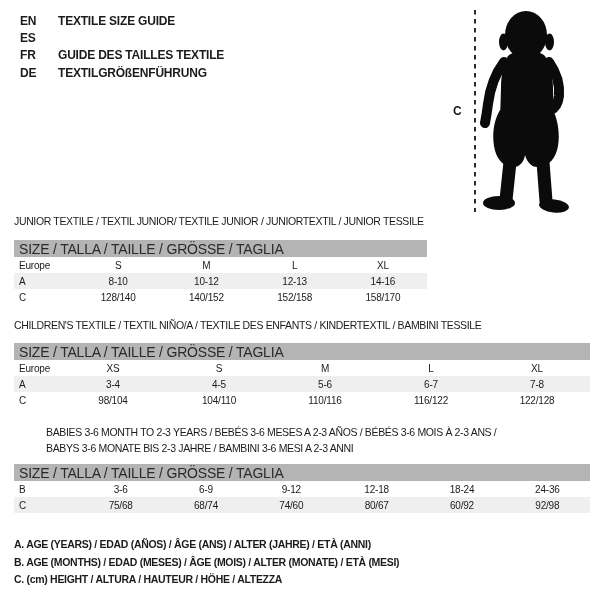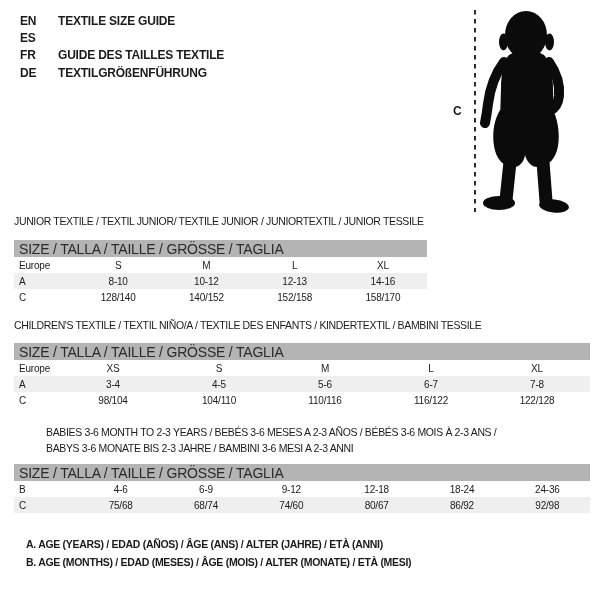--- a/index.html
+++ b/index.html
@@ -39,21 +39,21 @@
   }
   table.size-table td{
     height:16px;font-size:10px;font-weight:400;text-align:center;padding:0;
     letter-spacing:-0.2px;white-space:nowrap;
   }
   table.size-table td.lbl{text-align:left;padding-left:5px;}
   table.size-table tr.shade td{background:#efefef;}
   col.lbl1{width:60px;} col.lbl2{width:46px;} col.lbl3{width:64px;}
 
   
-  .footnotes{left:14px;top:536px;margin-left:12px;}
+  .footnotes{left:14px;top:536px;}
   .footnote{font-weight:700;font-size:10.5px;line-height:17.6px;letter-spacing:-0.3px;white-space:nowrap;}
 </style>
 </head>
 <body>
 
 <div class="abs lang-block">
   <div class="lang-row">
     <span class="lang-code">EN</span>
     <span class="lang-label">TEXTILE SIZE GUIDE</span>
   </div>
@@ -200,35 +200,36 @@
       <col>
     </colgroup>
   <thead>
     <tr>
         <th colspan="7">SIZE / TALLA / TAILLE / GRÖSSE / TAGLIA</th>
       </tr>
   </thead>
   <tbody>
     <tr>
       <td class="lbl">B</td>
-      <td>4-6</td>
+      <td>3-6</td>
       <td>6-9</td>
       <td>9-12</td>
       <td>12-18</td>
       <td>18-24</td>
       <td>24-36</td>
     </tr>
     <tr class="shade">
       <td class="lbl">C</td>
       <td>75/68</td>
       <td>68/74</td>
       <td>74/60</td>
       <td>80/67</td>
-      <td>86/92</td>
+      <td>60/92</td>
       <td>92/98</td>
     </tr>
   </tbody>
 </table>
 
 <div class="abs footnotes">
   <div class="footnote">A. AGE (YEARS) / EDAD (AÑOS) / ÂGE (ANS) / ALTER (JAHRE) / ETÀ (ANNI)</div>
   <div class="footnote">B. AGE (MONTHS) / EDAD (MESES) / ÂGE (MOIS) / ALTER (MONATE) / ETÀ (MESI)</div>
+  <div class="footnote">C. (cm) HEIGHT / ALTURA / HAUTEUR / HÖHE / ALTEZZA</div>
 </div>
 
 </body></html>

